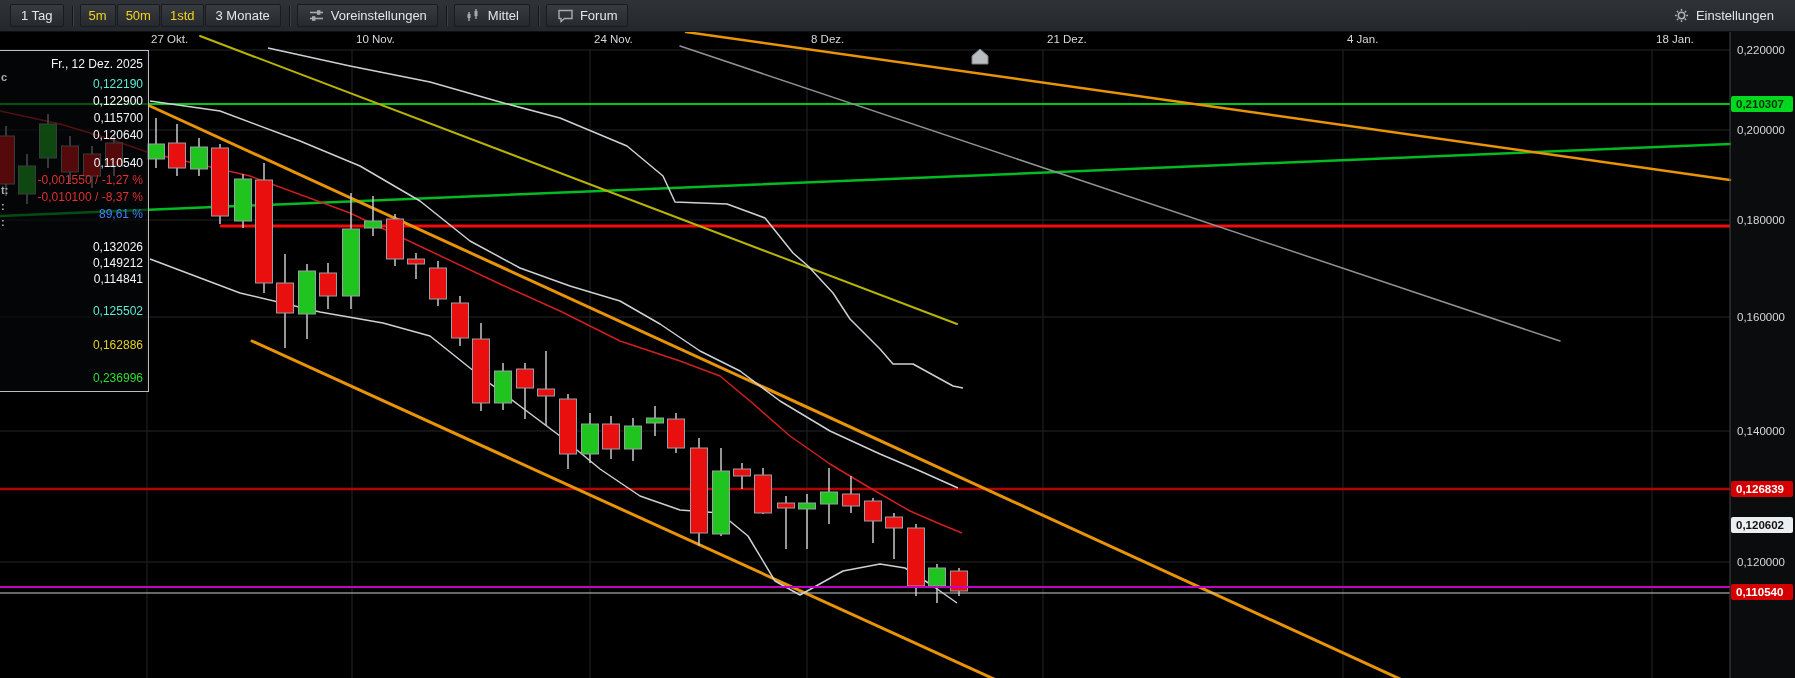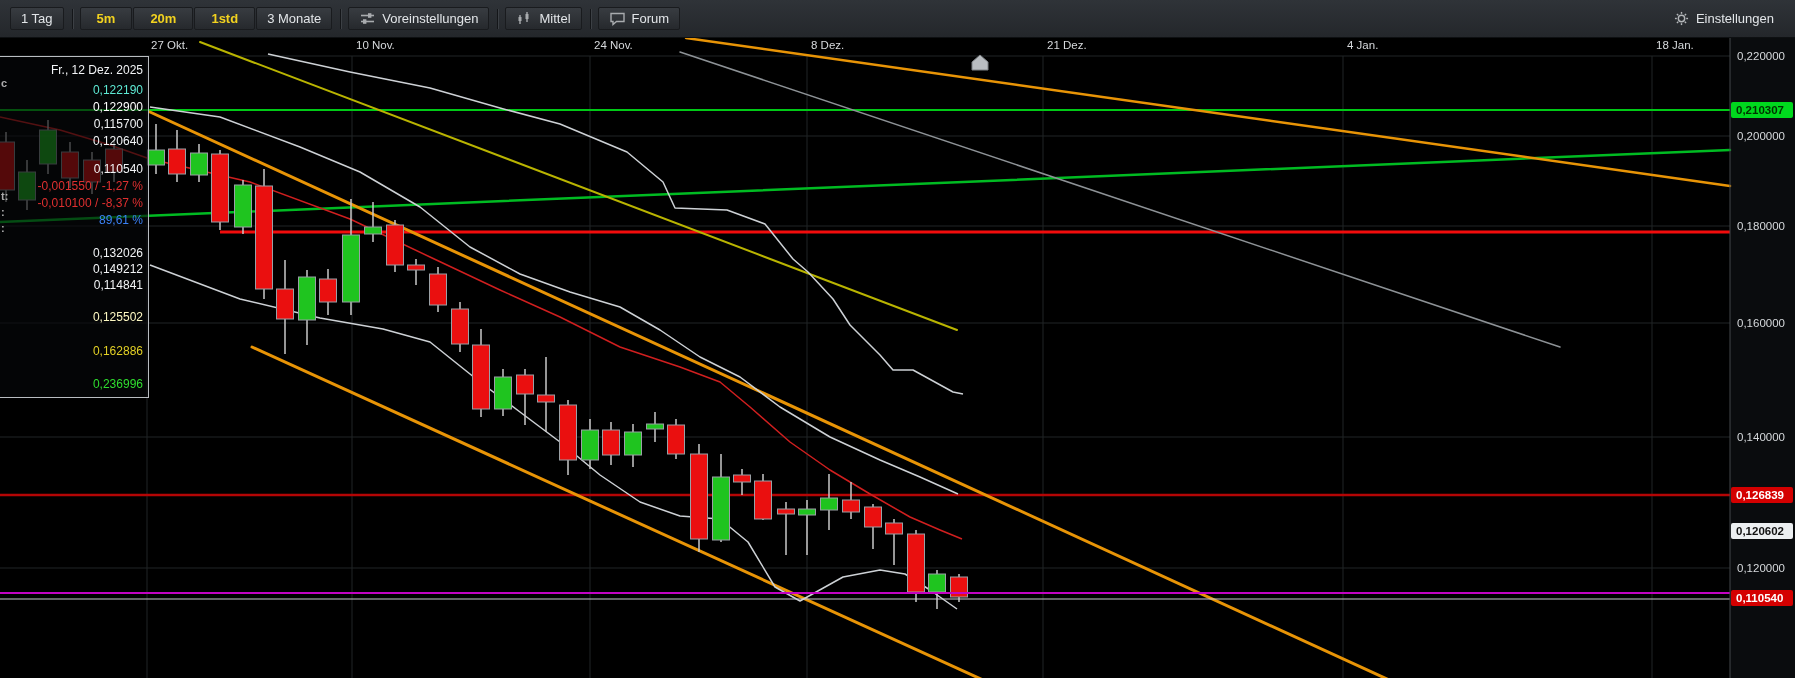--- a/index.html
+++ b/index.html
@@ -1,24 +1,24 @@
 <!DOCTYPE html>
 <html><head>
 <meta charset="utf-8">
 <style>
   html,body{margin:0;padding:0;background:#000;}
   body{font-family:"Liberation Sans",sans-serif;}
   .app{position:relative;width:1795px;height:678px;overflow:hidden;background:#000;}
 
   
-  .toolbar{height:38px;background:linear-gradient(#2f3338,#24272b);border-bottom:1px solid #0e1012;
+  .toolbar{height:32px;background:linear-gradient(#2f3338,#24272b);border-bottom:1px solid #0e1012;
     display:flex;align-items:center;padding:0 10px;box-sizing:border-box;color:#e2e5e8;font-size:13px;}
   .tb-btn{height:21px;display:flex;align-items:center;gap:6px;padding:0 10px;margin-right:1px;
     border:1px solid #191b1e;border-radius:2px;background:linear-gradient(#383c41,#26292d);cursor:pointer;white-space:nowrap;}
-  .tb-btn.yellow{color:#f2d21f;font-weight:bold;padding:0 16px;}
+  .tb-btn.yellow{color:#f2d21f;font-weight:normal;padding:0 8px;}
   .tb-sep{width:1px;height:20px;background:#141619;box-shadow:1px 0 0 #3c4045;margin:0 7px;}
   .tb-spacer{flex:1;}
   .tb-icon{display:inline-flex;width:17px;height:15px;}
   .tb-icon svg{width:100%;height:100%;}
 
   
   .chart-wrap{position:relative;width:1795px;height:652px;background:#000;}
   #chart-svg{position:absolute;left:0;top:0;}
   #chart-svg text{font-family:"Liberation Sans",sans-serif;}
 
@@ -35,21 +35,21 @@
 
   <div class="toolbar">
     <div class="tb-btn">
       <span>1 Tag</span>
     </div>
     <div class="tb-sep"></div>
     <div class="tb-btn yellow">
       <span>5m</span>
     </div>
     <div class="tb-btn yellow">
-      <span>20m</span>
+      <span>50m</span>
     </div>
     <div class="tb-btn yellow">
       <span>1std</span>
     </div>
     <div class="tb-btn">
       <span>3 Monate</span>
     </div>
     <div class="tb-sep"></div>
     <div class="tb-btn">
       <span class="tb-icon">
@@ -286,21 +286,21 @@
       <div class="prow" style="top: 43px; color: #ffffff;">0,122900</div>
       <div class="prow" style="top: 60px; color: rgb(242, 244, 246);">0,115700</div>
       <div class="prow" style="top: 77px; color: rgb(242, 244, 246);">0,120640</div>
       <div class="prow" style="top: 105px; color: rgb(242, 244, 246);">0,110540</div>
       <div class="prow" style="top: 122px; color: rgb(224, 48, 48);">-0,001550 / -1,27 %</div>
       <div class="prow" style="top: 139px; color: rgb(224, 48, 48); text-align: center;">-0,010100 / -8,37 %</div>
       <div class="prow" style="top: 156px; color: #3b82f6;">89,61 %</div>
       <div class="prow" style="top: 189px; color: rgb(242, 244, 246);">0,132026</div>
       <div class="prow" style="top: 205px; color: rgb(242, 244, 246);">0,149212</div>
       <div class="prow" style="top: 221px; color: rgb(242, 244, 246);">0,114841</div>
-      <div class="prow" style="top: 253px; color: #fef9c3; text-align: right;">0,125502</div>
+      <div class="prow" style="top: 253px; color: #5eead4; text-align: right;">0,125502</div>
       <div class="prow" style="top: 287px; color: rgb(227, 209, 37);">0,162886</div>
       <div class="prow" style="top: 320px; color: rgb(47, 221, 47);">0,236996</div>
       <div class="frag" style="top:20px">c</div>
       <div class="frag" style="top:133px">t:</div>
       <div class="frag" style="top:149px">:</div>
       <div class="frag" style="top:165px">:</div>
     </div>
   </div>
 </div>
 

